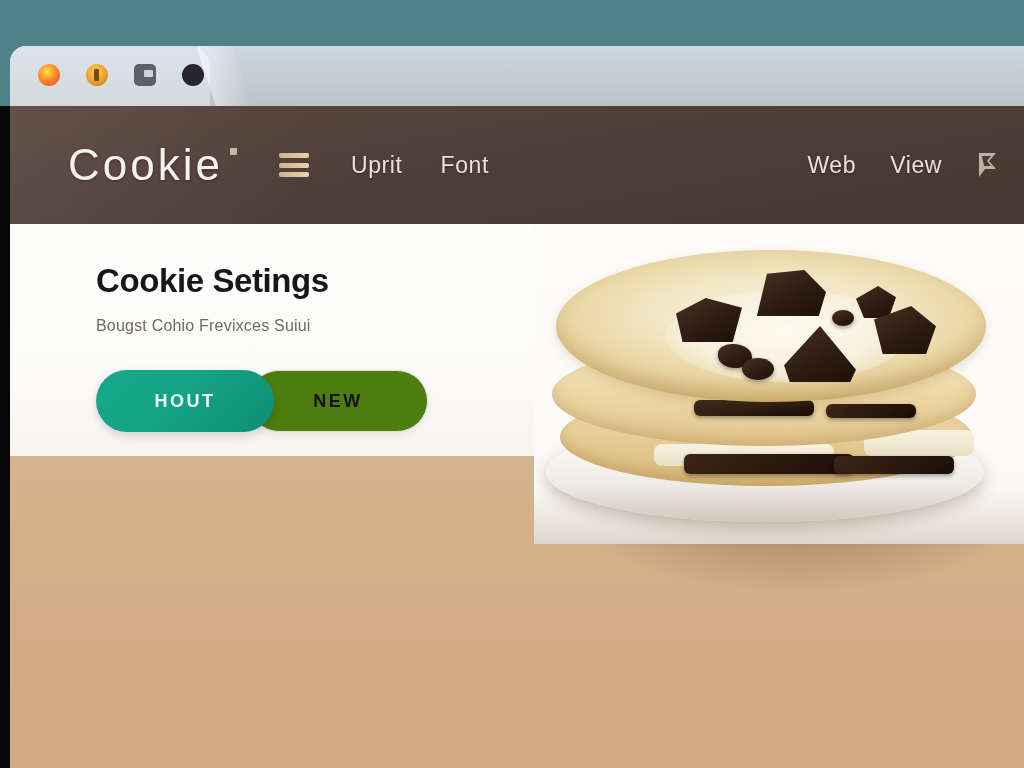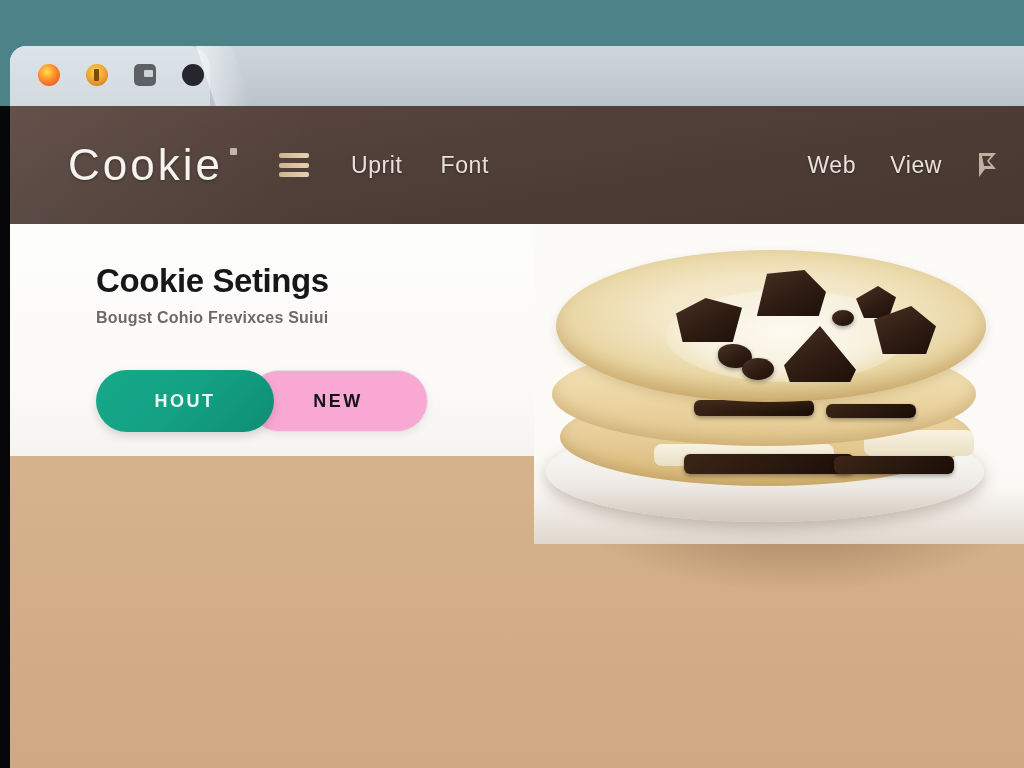--- a/index.html
+++ b/index.html
@@ -123,22 +123,22 @@
     z-index:3;
     overflow:hidden;
   }
   #copy-block { position:absolute; left:86px; top:40px; width:430px; }
   #page-title {
     font-size:33px; font-weight:700; color:#17171a;
     letter-spacing:-.4px; line-height:1.05;
     white-space:nowrap;
   }
   #page-subtitle {
-    margin-top:10px;
-    font-size:16px; font-weight:700; color:#5e5a55;
+    margin-top:18px;
+    font-size:16px; font-weight:400; color:#5e5a55;
     letter-spacing:.2px;
     filter:blur(.45px);
     opacity:.9;
     white-space:nowrap;
   }
   #button-row {
     position:absolute; left:96px; top:370px;
     display:flex; align-items:flex-start;
     z-index:5;
   }
@@ -149,21 +149,21 @@
     color:#eafaf5; border:none;
     font-family:"Liberation Sans", sans-serif;
     font-size:18px; font-weight:700; letter-spacing:2.5px;
     box-shadow:0 4px 10px rgba(0,0,0,.14);
     cursor:pointer;
   }
   #btn-secondary {
     position:relative; z-index:1;
     margin-left:-26px;
     width:180px; height:62px; border-radius:31px;
-    background:#f9a8d4;
+    background:#4d7c0f;
     border:1.5px solid #e3e1de;
     color:#141417;
     font-family:"Liberation Sans", sans-serif;
     font-size:18px; font-weight:700; letter-spacing:2.5px;
     box-shadow:0 3px 9px rgba(0,0,0,.07);
     cursor:pointer;
   }
 
   
   #lower-area {

